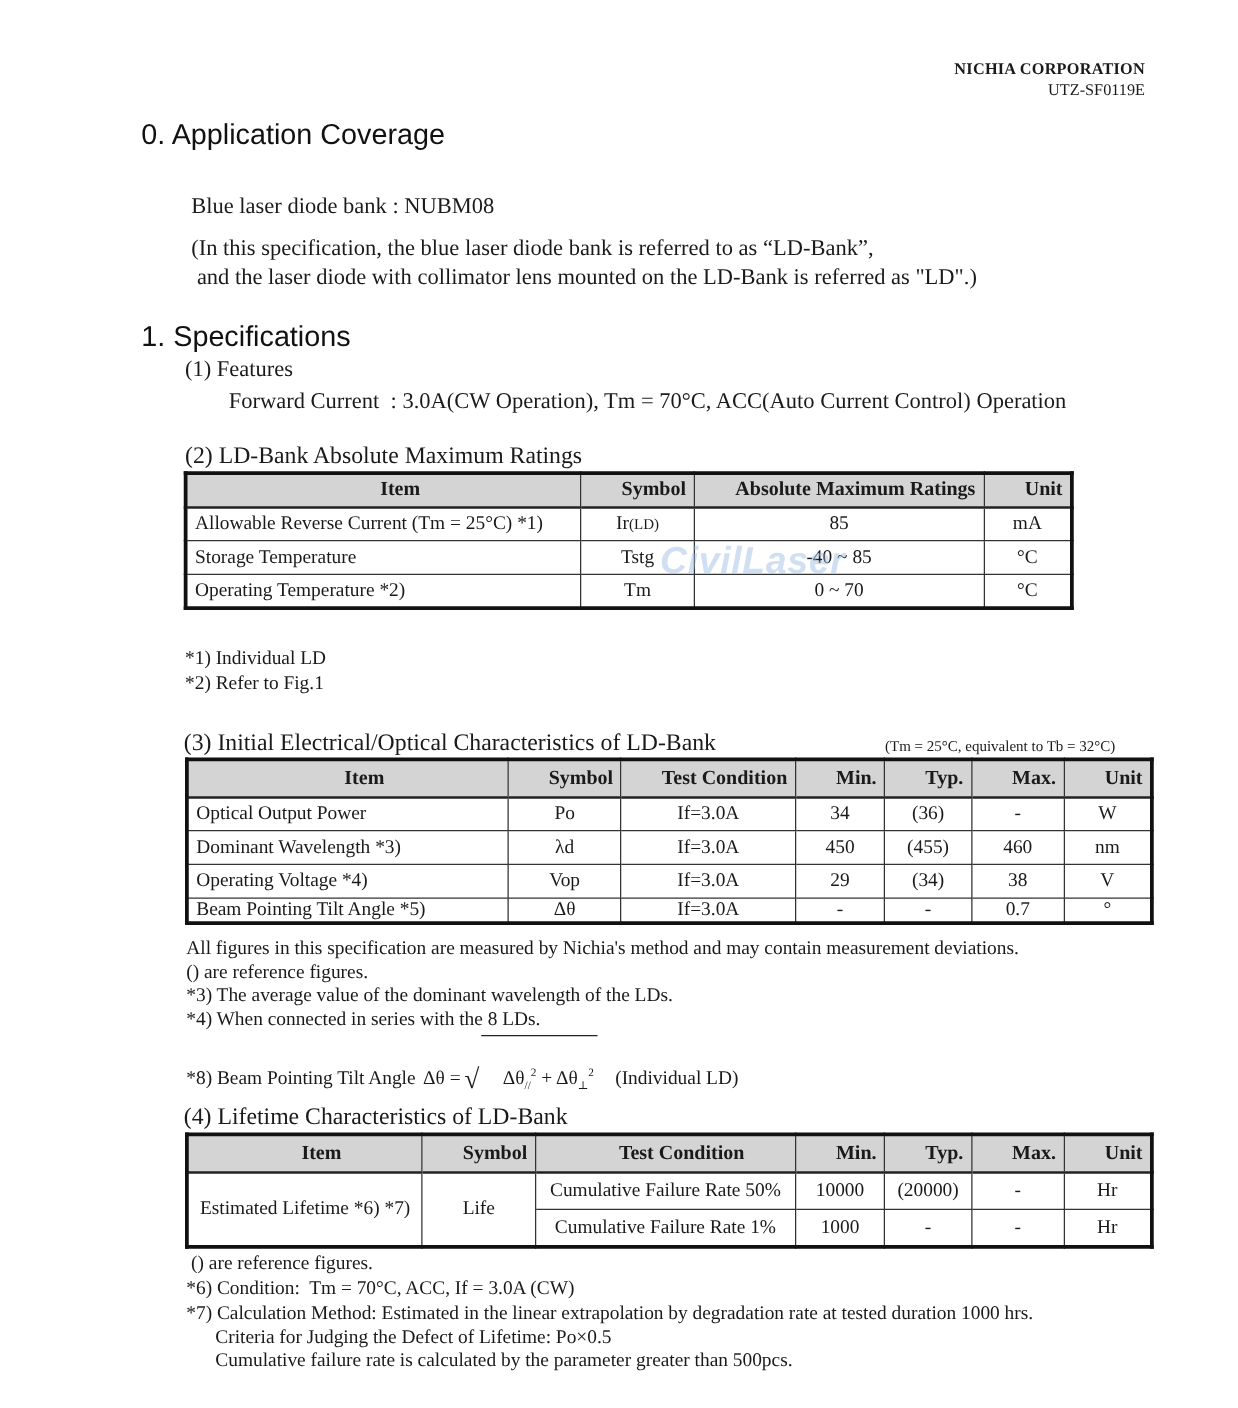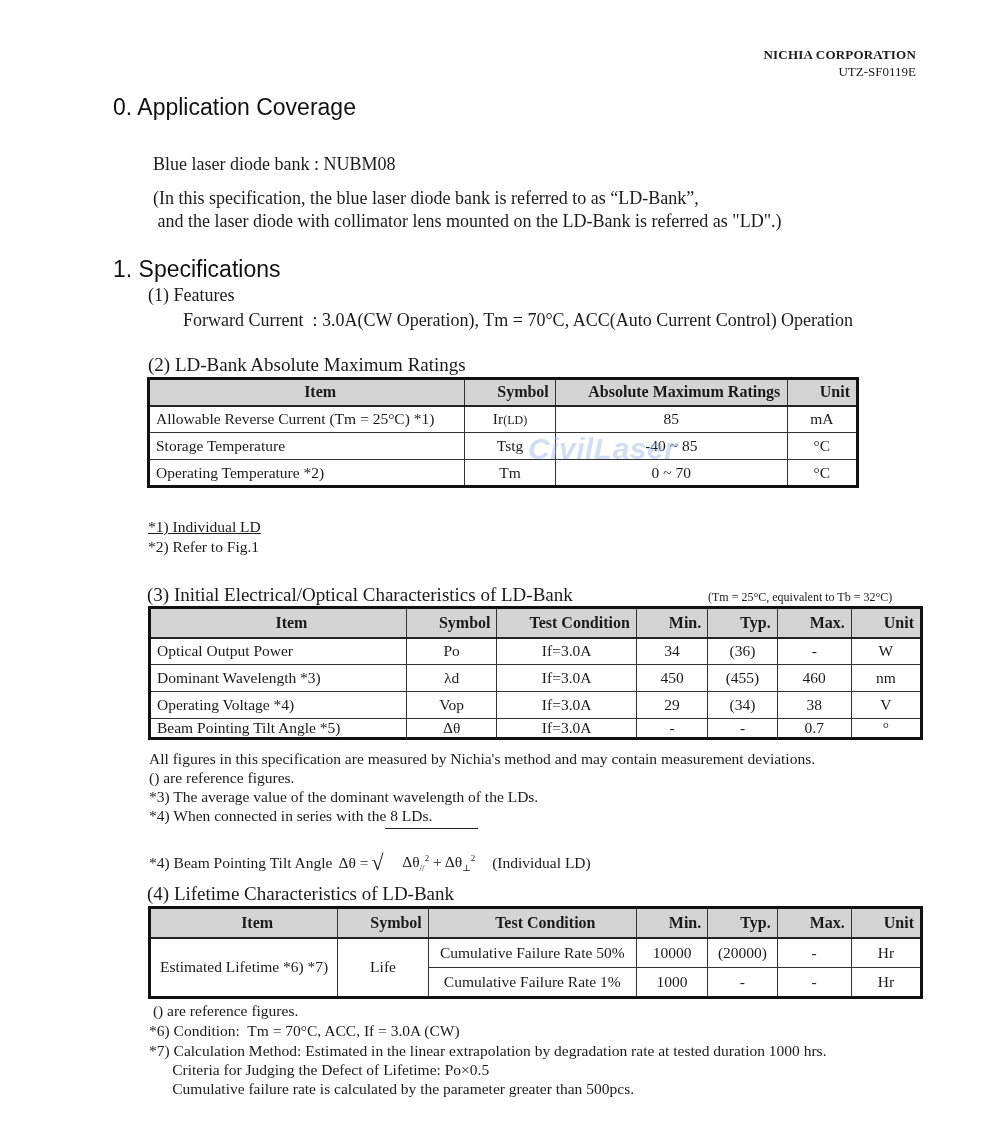--- a/index.html
+++ b/index.html
@@ -82,21 +82,21 @@
     </tr>
     <tr style="height:27px;">
       <td class="left">Operating Temperature *2)</td>
       <td><span>Tm</span></td>
       <td>0 ~ 70</td>
       <td>°C</td>
     </tr>
   </tbody>
 </table>
 <div class="watermark">CivilLaser</div>
-<div class="abs note" style="left:148px; top:517px;text-decoration:underline;">*1) Individual LD</div>
+<div class="abs note" style="left:148px; top:517px;">*1) Individual LD</div>
 <div class="abs note" style="left:148px; top:537px;">*2) Refer to Fig.1</div>
 
 <div class="abs sub-title" style="left:147px; top:584px;">(3) Initial Electrical/Optical Characteristics of LD-Bank</div>
 <div class="abs cond" style="left:708px; top:590px;">(Tm = 25°C, equivalent to Tb = 32°C)</div>
 <table class="spec" style="left:148px; top:606px; width:775px;">
   <colgroup>
     <col style="width:320px">
       <col style="width:69px">
       <col style="width:98px">
       <col style="width:62px">
@@ -152,21 +152,21 @@
       <td>0.7</td>
       <td>°</td>
     </tr>
   </tbody>
 </table>
 <div class="abs note" style="left:149px; top:749px;">All figures in this specification are measured by Nichia's method and may contain measurement deviations.</div>
 <div class="abs note" style="left:149px; top:768px;">() are reference figures.</div>
 <div class="abs note" style="left:149px; top:787px;">*3) The average value of the dominant wavelength of the LDs.</div>
 <div class="abs note" style="left:149px; top:806px;">*4) When connected in series with the 8 LDs.</div>
 <div class="abs note" style="left:149px; top:828px; display:flex; align-items:center;">
-  <span>*4) Beam Pointing Tilt Angle</span>
+  <span>*8) Beam Pointing Tilt Angle</span>
   <span style="margin-left:6px;">Δθ =</span>
   <span class="radical" style="margin-left:3px;">√</span>
   <span class="sqrt">
     <span>Δθ</span><sub>//</sub><sup>2</sup><span style="white-space:pre;"> + </span><span>Δθ</span><sub>⊥</sub><sup>2</sup>
   </span>
   <span style="margin-left:14px;">(Individual LD)</span>
 </div>
 
 <div class="abs sub-title" style="left:147px; top:883px;">(4) Lifetime Characteristics of LD-Bank</div>
 <table class="spec" style="left:148px; top:906px; width:775px;">

